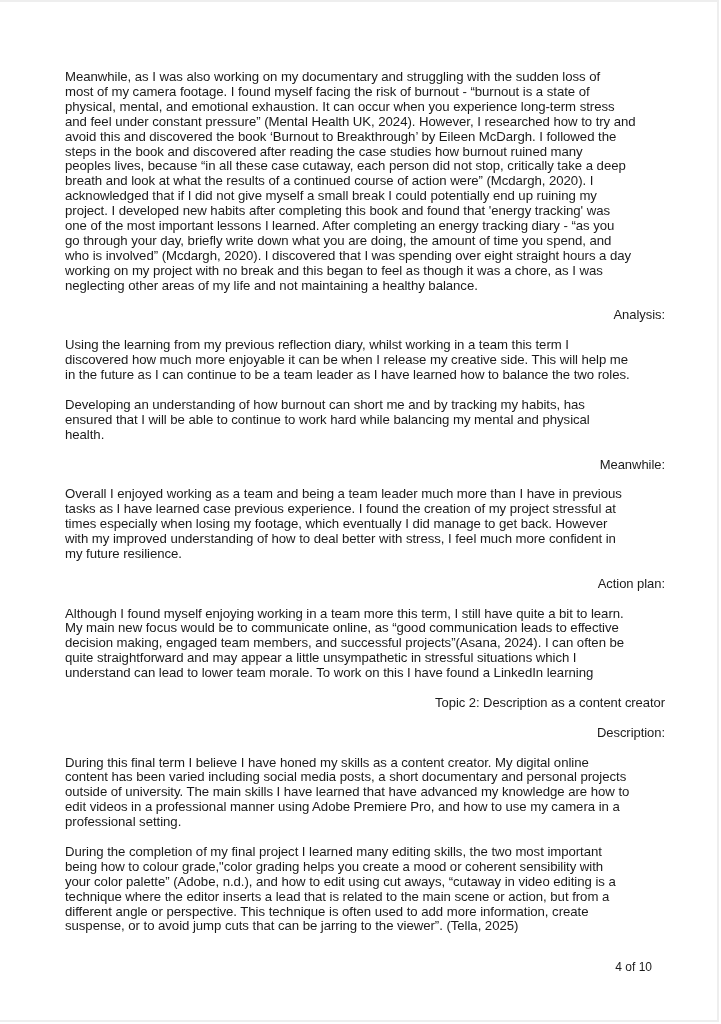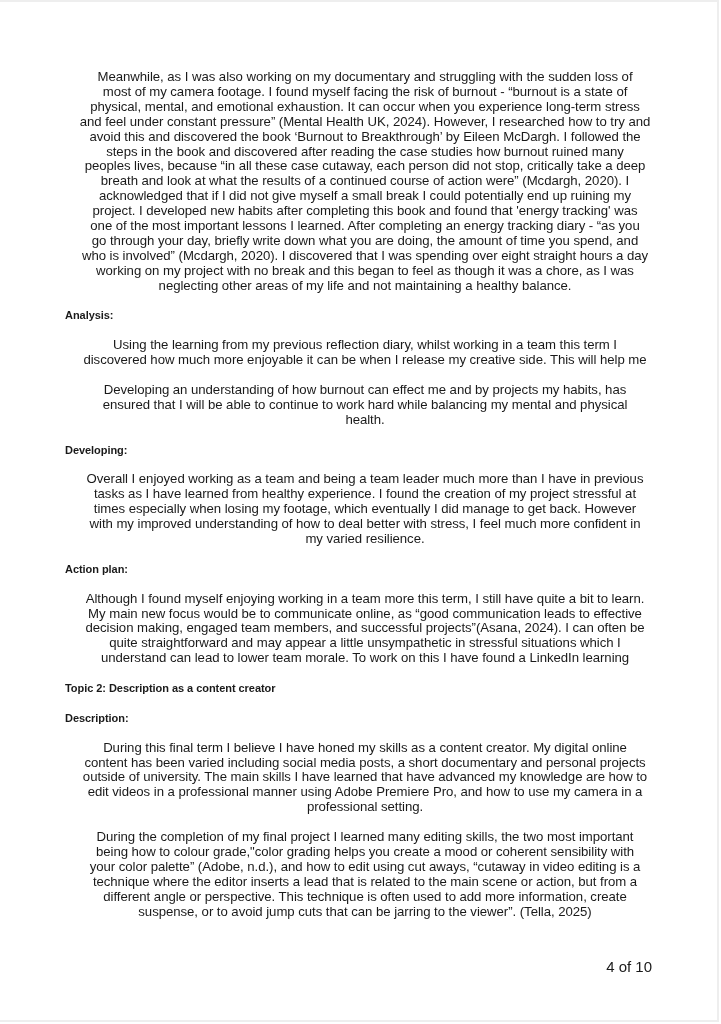--- a/index.html
+++ b/index.html
@@ -32,38 +32,38 @@
       width: 600px;
       font-family: "Liberation Sans", sans-serif;
       font-size: 13.2px;
       line-height: 14.9px;
       color: #1a1a1a;
       letter-spacing: -0.05px;
     }
     .content p {
       margin: 0 0 14.9px 0;
       white-space: normal;
-      text-align: center;
     }
     .content h3 {
       margin: 0 0 14.9px 0;
-      font-size: 11px;
+      font-size: 13px;
       line-height: 14.9px;
-      font-weight: bold;
+      font-weight: normal;
+      text-align: right;
     }
     .line {
       display: block;
       white-space: nowrap;
     }
     .page-number {
       position: absolute;
       right: 65px;
       top: 958px;
       font-family: "Liberation Sans", sans-serif;
-      font-size: 15px;
+      font-size: 12px;
       line-height: 14.9px;
       color: #1a1a1a;
     }
   </style>
 </head>
 <body>
 
 <div class="page">
   <div class="content">
 
@@ -83,36 +83,37 @@
       <span class="line">who is involved” (Mcdargh, 2020). I discovered that I was spending over eight straight hours a day</span>
       <span class="line">working on my project with no break and this began to feel as though it was a chore, as I was</span>
       <span class="line">neglecting other areas of my life and not maintaining a healthy balance.</span>
     </p>
 
     <h3>Analysis:</h3>
 
     <p>
       <span class="line">Using the learning from my previous reflection diary, whilst working in a team this term I</span>
       <span class="line">discovered how much more enjoyable it can be when I release my creative side. This will help me</span>
+      <span class="line">in the future as I can continue to be a team leader as I have learned how to balance the two roles.</span>
     </p>
 
     <p>
-      <span class="line">Developing an understanding of how burnout can effect me and by projects my habits, has</span>
+      <span class="line">Developing an understanding of how burnout can short me and by tracking my habits, has</span>
       <span class="line">ensured that I will be able to continue to work hard while balancing my mental and physical</span>
       <span class="line">health.</span>
     </p>
 
-    <h3>Developing:</h3>
+    <h3>Meanwhile:</h3>
 
     <p>
       <span class="line">Overall I enjoyed working as a team and being a team leader much more than I have in previous</span>
-      <span class="line">tasks as I have learned from healthy experience. I found the creation of my project stressful at</span>
+      <span class="line">tasks as I have learned case previous experience. I found the creation of my project stressful at</span>
       <span class="line">times especially when losing my footage, which eventually I did manage to get back. However</span>
       <span class="line">with my improved understanding of how to deal better with stress, I feel much more confident in</span>
-      <span class="line">my varied resilience.</span>
+      <span class="line">my future resilience.</span>
     </p>
 
     <h3>Action plan:</h3>
 
     <p>
       <span class="line">Although I found myself enjoying working in a team more this term, I still have quite a bit to learn.</span>
       <span class="line">My main new focus would be to communicate online, as “good communication leads to effective</span>
       <span class="line">decision making, engaged team members, and successful projects”(Asana, 2024). I can often be</span>
       <span class="line">quite straightforward and may appear a little unsympathetic in stressful situations which I</span>
       <span class="line">understand can lead to lower team morale. To work on this I have found a LinkedIn learning</span>

